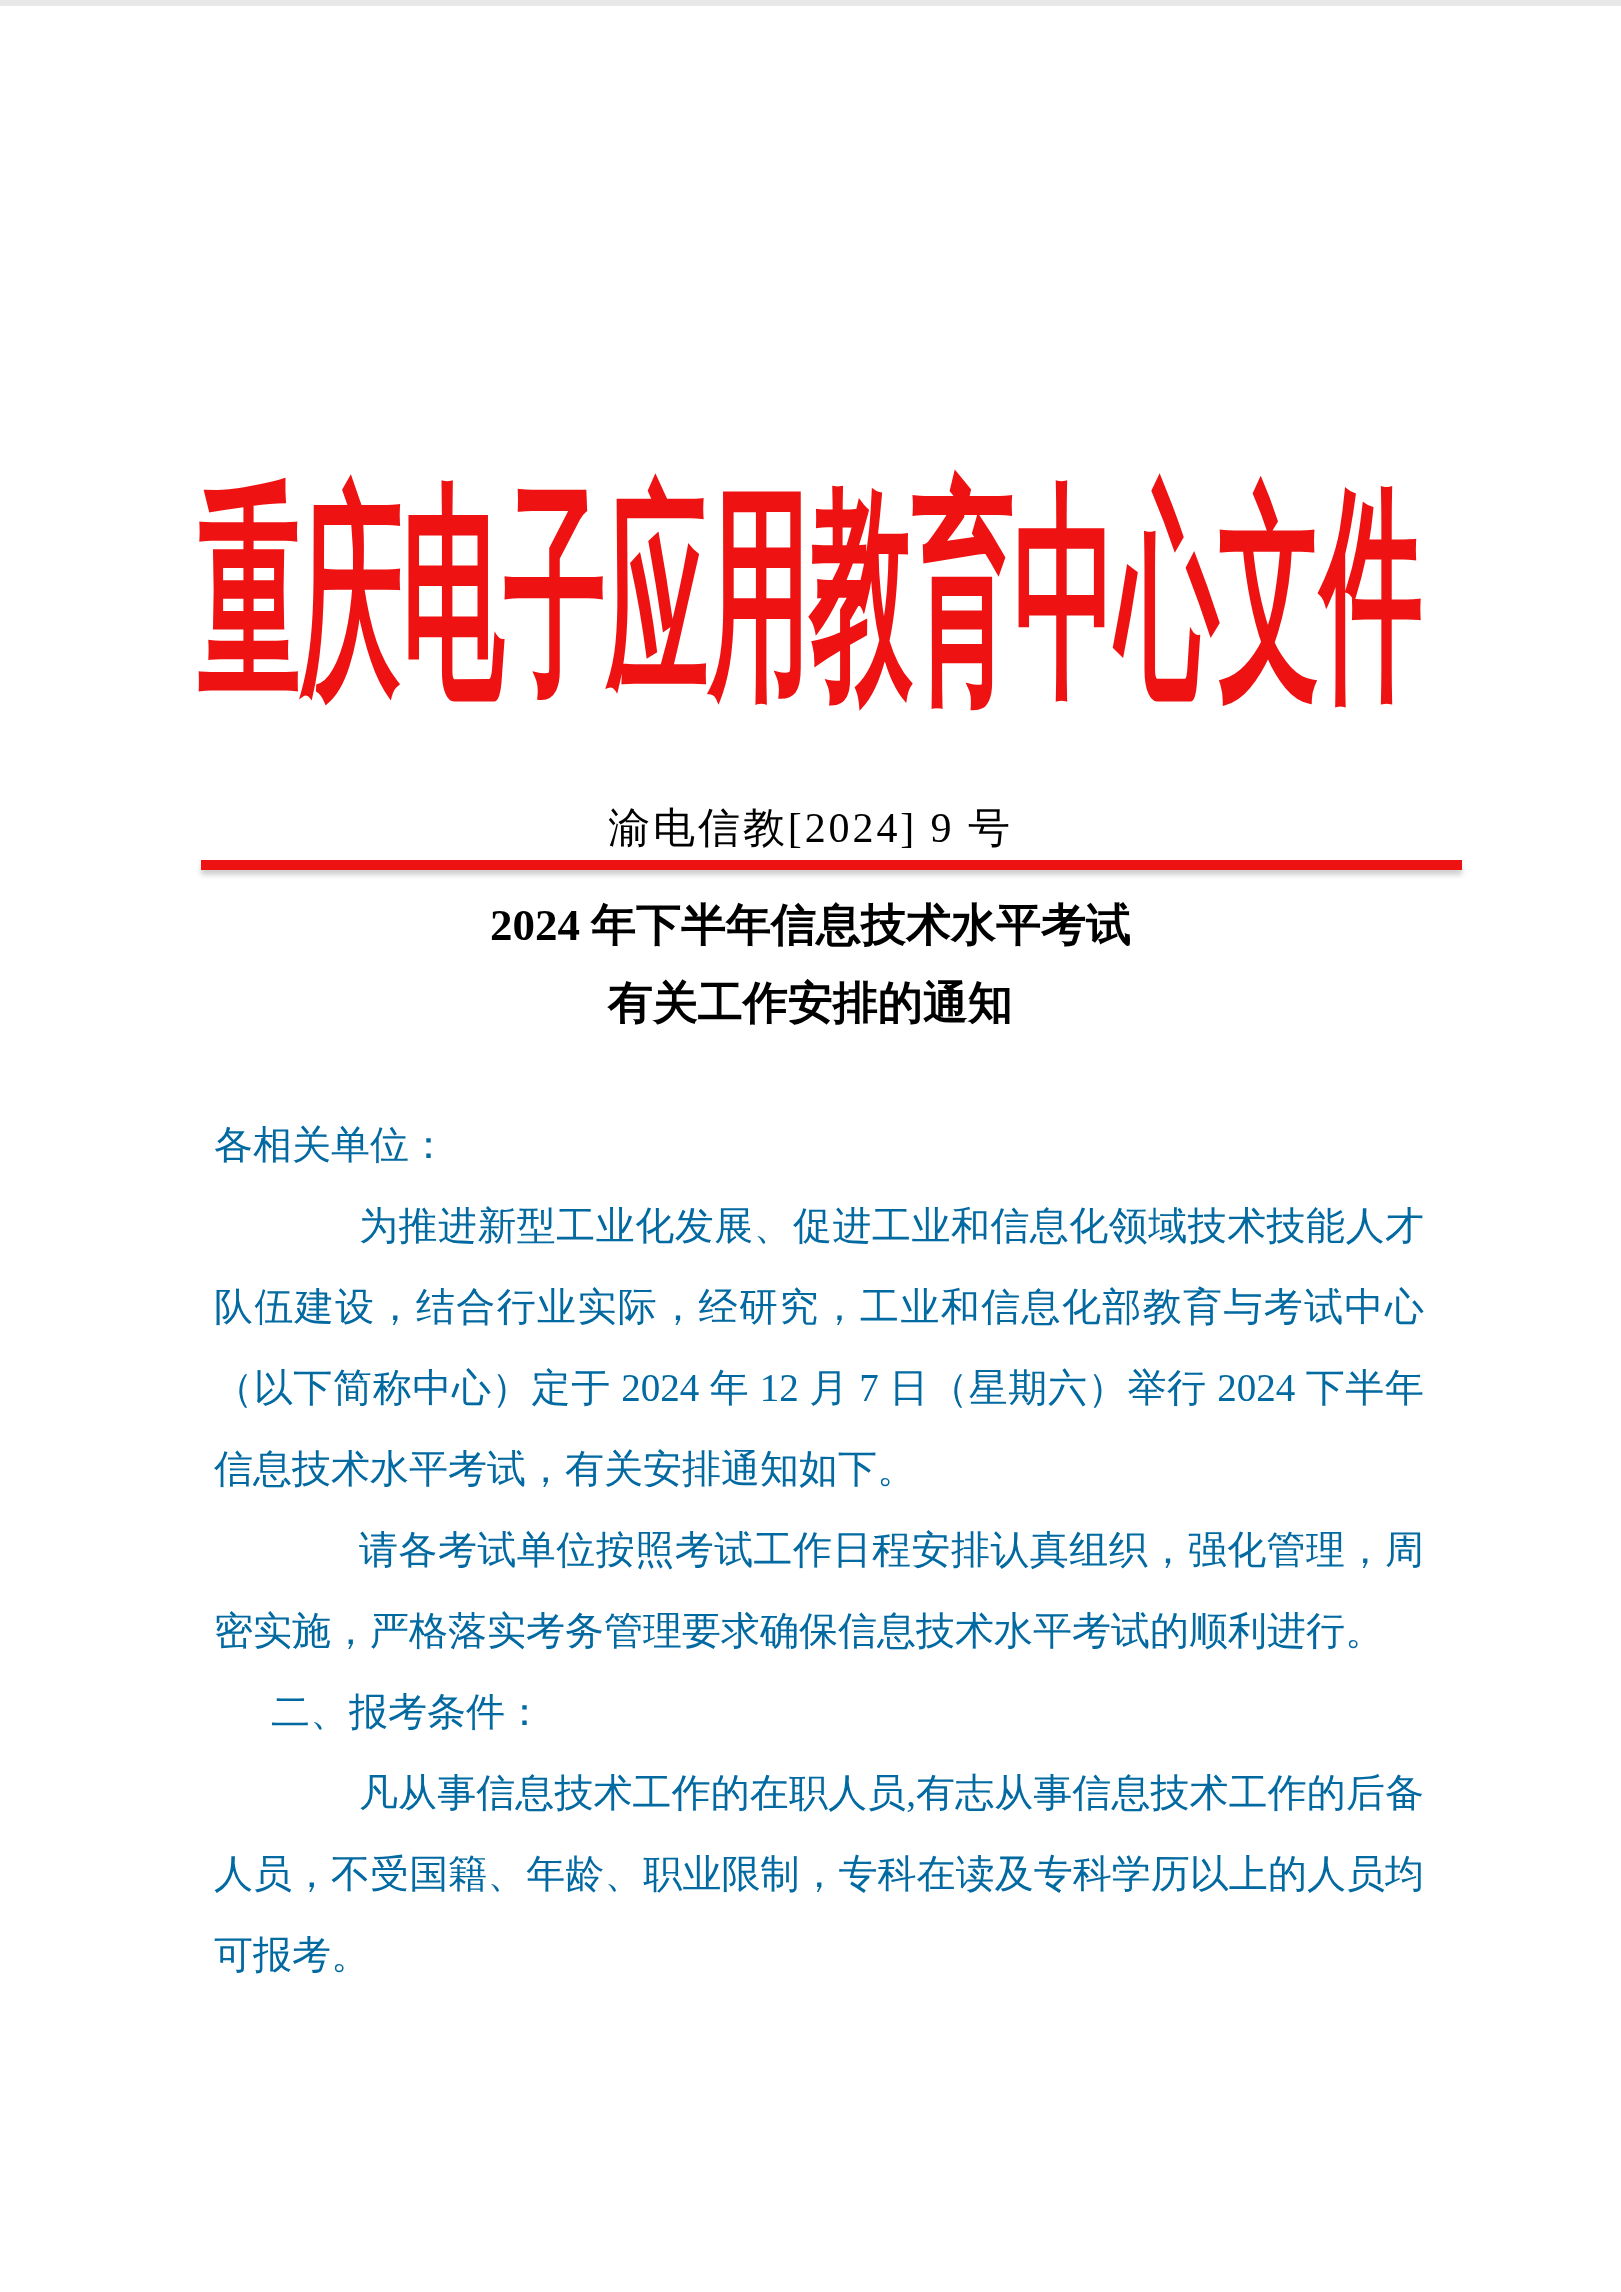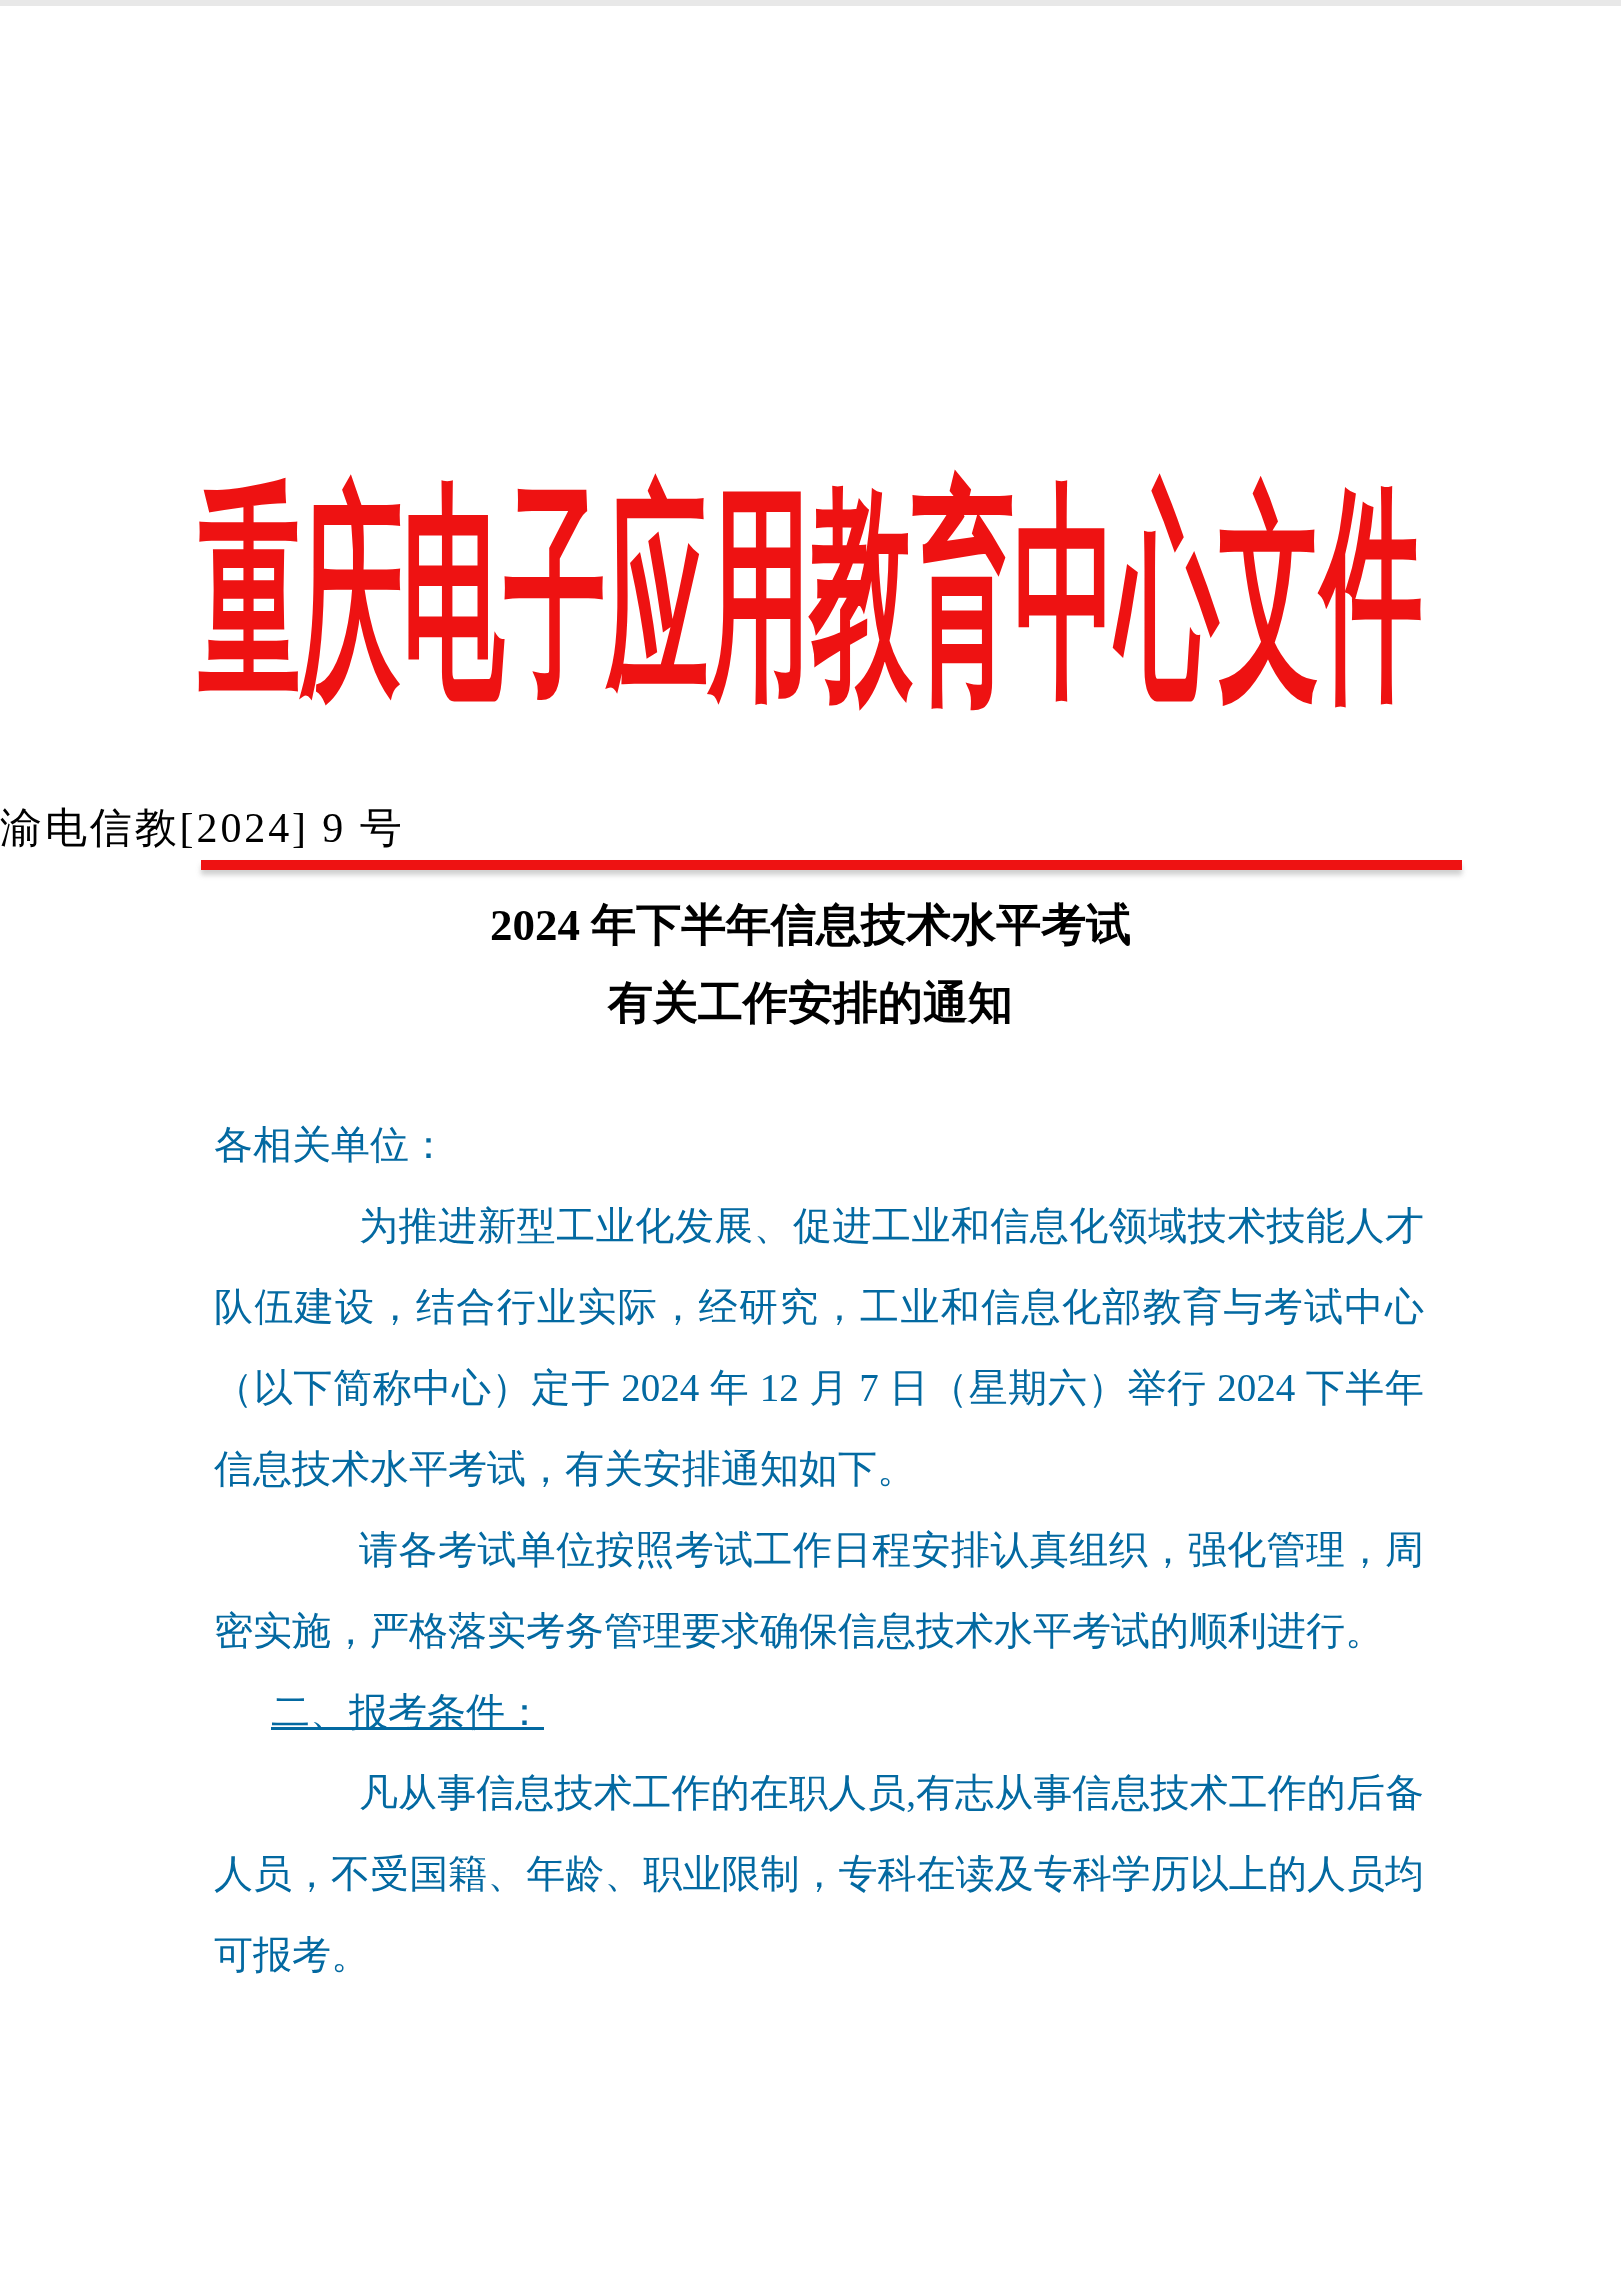--- a/index.html
+++ b/index.html
@@ -25,20 +25,21 @@
     white-space:nowrap;
     letter-spacing:0px;
     color:var(--accent,#ee1212);
     transform:scale(1.0,2.25);
     transform-origin:center center;
   }
   
   .doc-number{
     position:absolute;
     top:794px;left:0;width:100%;
+    text-align:center;
     font-size:42px;
     letter-spacing:2.9px;
     color:#000000;
   }
   
   .divider{
     position:absolute;
     top:854px;left:201px;
     width:1261px;height:9.8px;
     background:var(--accent,#ee1212);
@@ -60,21 +61,21 @@
     position:absolute;
     top:1098px;left:214px;
     width:1210px;
     font-size:39px;
     line-height:81px;
     text-align:justify;
     color:#0369a1;
   }
   .body-text p{margin:0;padding:0;}
   .indent-normal{text-indent:145px;}
-  .indent-small{text-indent:57px;text-decoration:underline;}
+  .indent-small{text-indent:57px;}
   .indent-none{text-indent:0;}
 </style>
 </head>
 <body>
 
 <div class="page">
 
   <div class="banner">
     <span class="banner-text">重庆电子应用教育中心文件</span>
   </div>

